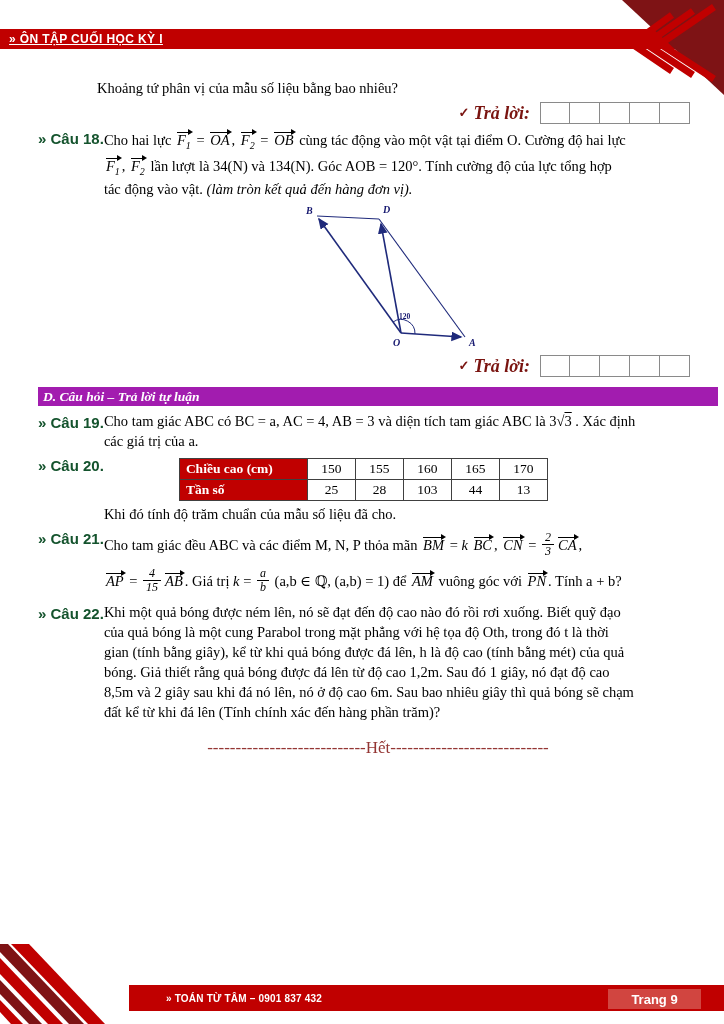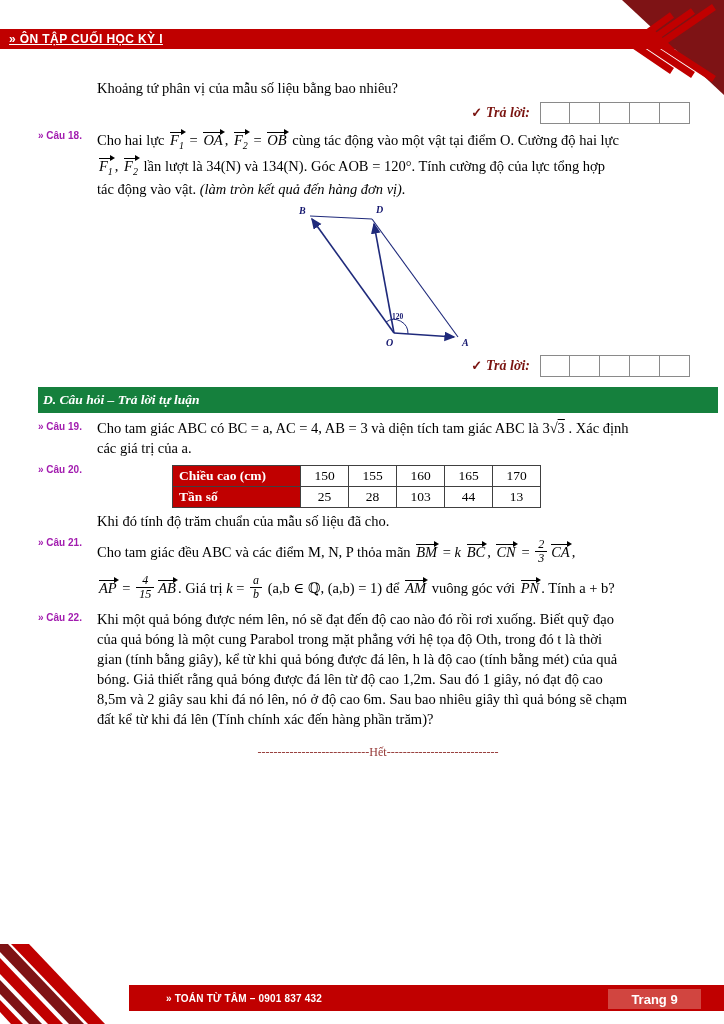--- a/index.html
+++ b/index.html
@@ -17,28 +17,28 @@
     color:#fff; font-family:"Liberation Sans","DejaVu Sans",sans-serif;
     font-weight:bold; font-size:12px; letter-spacing:.4px;text-decoration:underline;
   }
   .deco-tr { position:absolute; top:0; right:0; z-index:2; }
   
   .content { position:absolute; top:78px; left:38px; width:680px; }
   .body-indent { margin-left:59px; }
   .intro { font-size:14.5px; line-height:20px; }
   .answer-row { display:flex; justify-content:flex-end; align-items:center; margin:4px 28px 2px 0; }
   .check { font-size:13px; color:#7A1410; font-weight:bold; margin-right:4px; }
-  .ans-label { font-style:italic; font-weight:bold; color:#7A1410; font-size:14px; margin-right:10px; }
+  .ans-label { font-style:italic; font-weight:bold; color:#7A1410; font-size:18px; margin-right:10px; }
   .boxes { display:flex; }
   .box { width:30px; height:22px; background:#fff; border:1px solid #8a8a8a; border-left:none; }
   .box:first-child { border-left:1px solid #8a8a8a; }
   .qrow { display:flex; align-items:flex-start; margin-top:3px; }
   .qlabel {
-    flex:0 0 59px; color:#a21caf; white-space:nowrap;
-    font-family:"Liberation Sans","DejaVu Sans",sans-serif; font-weight:bold; font-size:10px; padding-top:3px;
+    flex:0 0 59px; color:#14532d; white-space:nowrap;
+    font-family:"Liberation Sans","DejaVu Sans",sans-serif; font-weight:bold; font-size:15px; padding-top:3px;
   }
   .qbody { flex:1; font-size:14.5px; }
   .qline { line-height:20px; }
   .qline.vline { line-height:26px; }
   .qline.tall { line-height:36px; }
   .it { font-style:italic; }
   .ovl { text-decoration:overline; }
   .vec { font-style:italic; position:relative; display:inline-block; line-height:1.15; padding:0 2px; }
   .vec::before { content:""; position:absolute; top:0; left:2px; right:5px; border-top:1px solid #000; }
   .vec::after {
@@ -46,30 +46,30 @@
     border-top:3px solid transparent; border-bottom:3px solid transparent; border-left:5px solid #000;
   }
   sub { font-size:10px; }
   .frac {
     display:inline-flex; flex-direction:column; align-items:center; vertical-align:middle;
     font-size:12px; line-height:1.1; font-style:italic; margin:0 2px; position:relative; top:-2px;
   }
   .frac .fn { padding:0 3px; }
   .frac .fd { padding:0 3px; border-top:1px solid #000; }
   .section-bar {
-    margin:8px 0 5px; background:#15803d; color:#fff; height:26px;
+    margin:8px 0 5px; background:#a21caf; color:#fff; height:19px;
     display:flex; align-items:center; padding-left:5px;
   }
   .section-title { font-weight:bold; font-style:italic; font-size:13.5px; }
   .diagram { display:block; margin:4px 0 0 200px; }
   .htable { border-collapse:collapse; margin:4px 0 3px 75px; font-size:13.5px; }
   .htable td { border:1px solid #404040; height:21px; text-align:center; vertical-align:middle; }
   .htable td.hd { background:#C00000; color:#fff; font-weight:bold; text-align:left; padding:0 6px; width:128px; }
   .htable td.val { width:48px; }
-  .het { margin-top:16px; text-align:center; color:#943634; font-size:12px; }
+  .het { margin-top:16px; text-align:center; color:#943634; font-size:17px; }
   
   .footer-bar {
     position:absolute; left:129px; right:0; bottom:13px; height:26px;
     background:#C00000; display:flex; align-items:center; z-index:1;
   }
   .footer-contact {
     margin-left:37px; color:#fff; font-family:"Liberation Sans","DejaVu Sans",sans-serif;
     font-weight:bold; font-size:10px; letter-spacing:.2px;
   }
   .page-badge {

